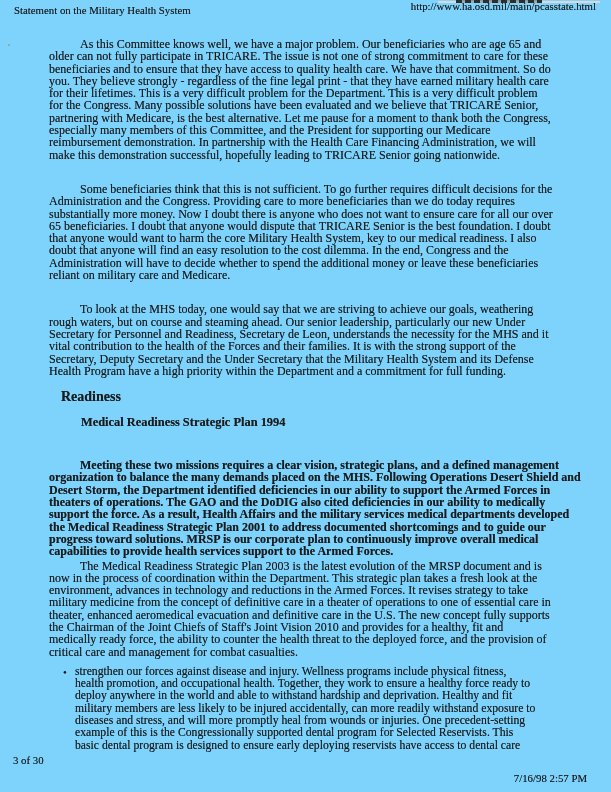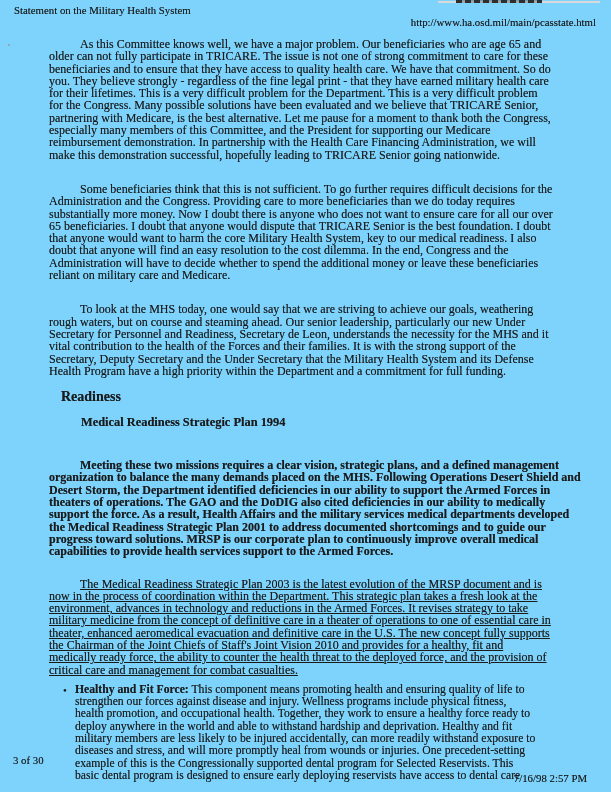--- a/index.html
+++ b/index.html
@@ -13,21 +13,21 @@
     color: #1b1b1b;
   }
   
   .page * { text-shadow: 0 0 0.45px rgba(0,0,0,0.5); }
 
   .hdr-left {
     position: absolute; left: 14px; top: 4px;
     font-size: 10.8px; white-space: nowrap;
   }
   .hdr-right {
-    position: absolute; right: 15px; top: 16px;
+    position: absolute; right: 15px; top: 0;
     font-size: 10.8px; white-space: nowrap;
   }
   .ftr-left {
     position: absolute; left: 13px; top: 754px;
     font-size: 10.8px; white-space: nowrap;
   }
   .ftr-right {
     position: absolute; right: 24px; top: 772px;
     font-size: 10.8px; white-space: nowrap;
   }
@@ -53,21 +53,21 @@
     font-size: 12px;
     line-height: 12.3px;
     white-space: pre;
     text-indent: 31px;
     margin: 0;
   }
   .mt-13 { margin-top: 22px; }
   .mt-17 { margin-top: 30px; font-weight: bold; }
   .mt-9  { margin-top: 9px; }
   .mt-8  { margin-top: 8px; }
-  .mt-6  { margin-top: 20px; text-decoration: underline; }
+  .mt-6  { margin-top: 2px; }
   .mt-4  { margin-top: 4px; }
 
   .section-heading {
     font-size: 14px; line-height: 15px; font-weight: bold;
     margin: 12px; white-space: nowrap;
   }
   .subsection-heading {
     font-size: 12.4px; line-height: 13px; font-weight: bold;
     margin: 0 0 0 32px; white-space: nowrap;
   }
@@ -139,21 +139,20 @@
 now in the process of coordination within the Department. This strategic plan takes a fresh look at the
 environment, advances in technology and reductions in the Armed Forces. It revises strategy to take
 military medicine from the concept of definitive care in a theater of operations to one of essential care in
 theater, enhanced aeromedical evacuation and definitive care in the U.S. The new concept fully supports
 the Chairman of the Joint Chiefs of Staff's Joint Vision 2010 and provides for a healthy, fit and
 medically ready force, the ability to counter the health threat to the deployed force, and the provision of
 critical care and management for combat casualties.</div>
 
     <div class="bullet-item mt-8">
       <span class="bullet-marker">•</span>
-      <div class="bullet-first"><b>Healthy and Fit Force:</b><span> This component means promoting health and ensuring quality of life to</span></div>
       <div class="bullet-rest">strengthen our forces against disease and injury. Wellness programs include physical fitness,
 health promotion, and occupational health. Together, they work to ensure a healthy force ready to
 deploy anywhere in the world and able to withstand hardship and deprivation. Healthy and fit
 military members are less likely to be injured accidentally, can more readily withstand exposure to
 diseases and stress, and will more promptly heal from wounds or injuries. One precedent-setting
 example of this is the Congressionally supported dental program for Selected Reservists. This
 basic dental program is designed to ensure early deploying reservists have access to dental care</div>
     </div>
   </div>
 

